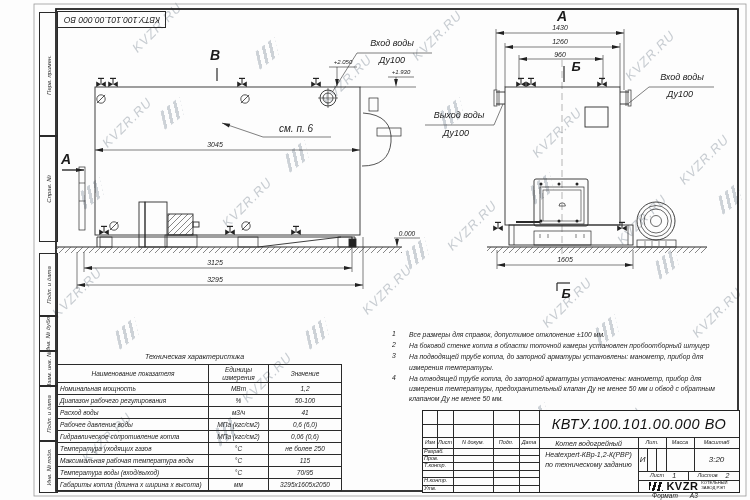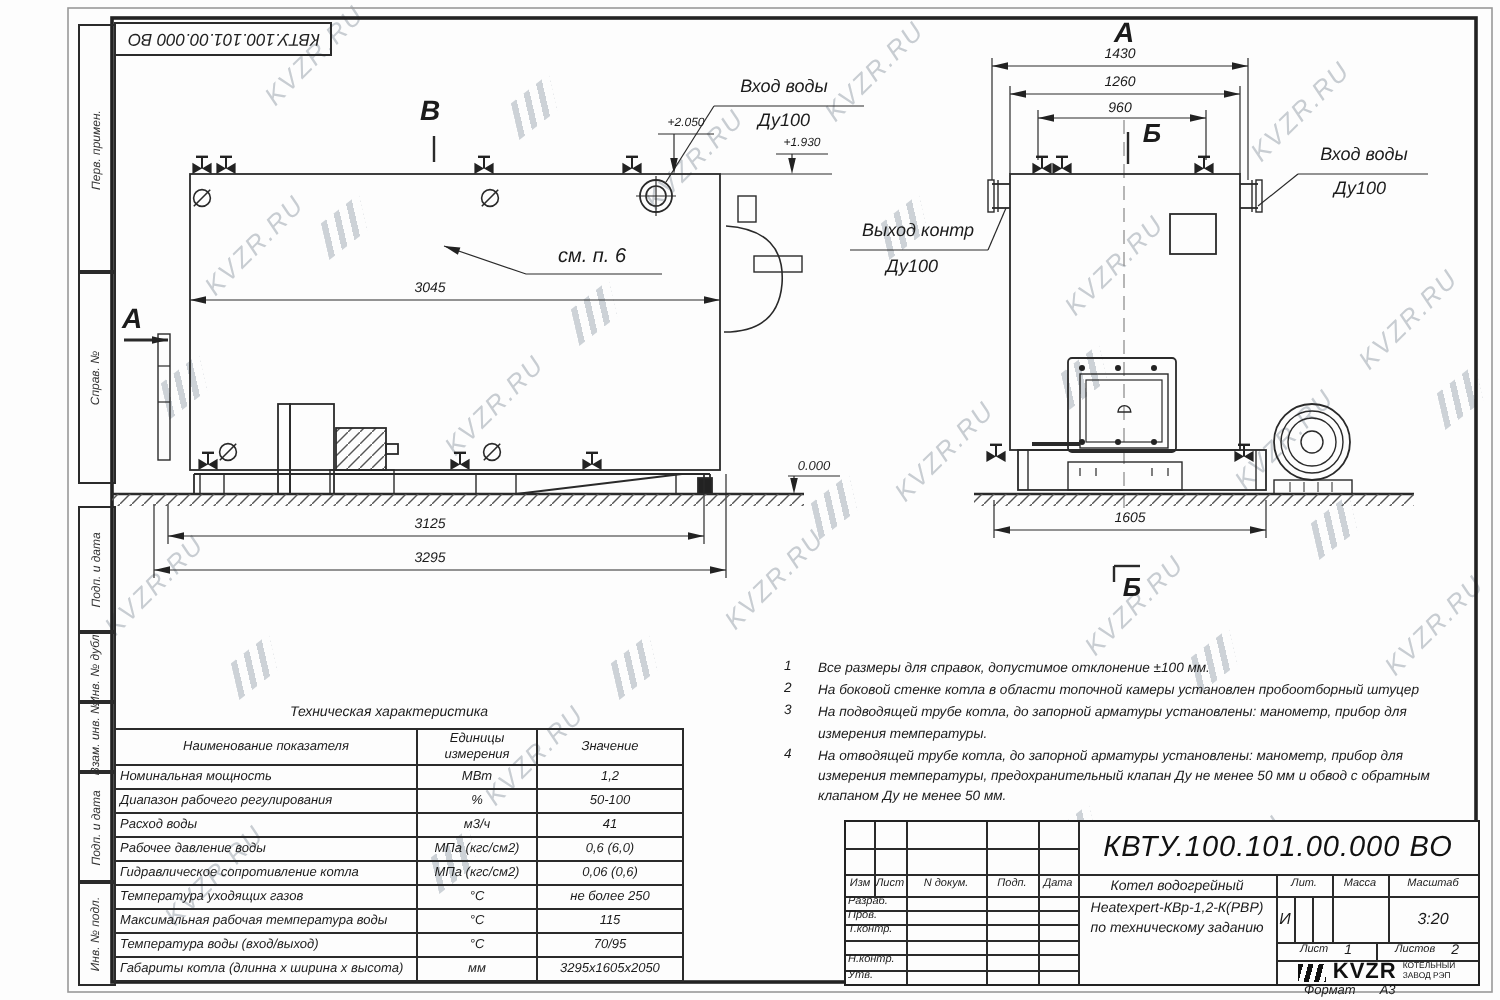--- a/index.html
+++ b/index.html
@@ -332,21 +332,21 @@
   <span class="txt" style="left:530px;top:38px;width:60px;font-size:7px">1260</span>
   <span class="txt" style="left:530px;top:51px;width:60px;font-size:7px">960</span>
   <span class="txt" style="left:535px;top:256px;width:60px;font-size:7px">1605</span>
 
   <span class="txt" style="left:328px;top:59px;width:30px;font-size:6px">+2.050</span>
   <span class="txt" style="left:386px;top:69px;width:30px;font-size:6px">+1.930</span>
   <span class="txt" style="left:392px;top:230px;width:30px;font-size:6.5px">0.000</span>
 
   <span class="txt" style="left:352px;top:38px;width:80px;font-size:9px">Вход воды</span>
   <span class="txt" style="left:368px;top:55px;width:48px;font-size:9px">Ду100</span>
-  <span class="txt" style="left:420px;top:110px;width:78px;font-size:9px">Выход контр</span>
+  <span class="txt" style="left:420px;top:110px;width:78px;font-size:9px">Выход воды</span>
   <span class="txt" style="left:432px;top:128px;width:48px;font-size:9px">Ду100</span>
   <span class="txt" style="left:645px;top:72px;width:74px;font-size:9px">Вход воды</span>
   <span class="txt" style="left:655px;top:89px;width:50px;font-size:9px">Ду100</span>
 
   <span class="txt" style="left:57px;top:353px;width:275px;font-size:7px">Техническая характеристика</span>
   <table class="ttable">
     <tbody>
         <tr class="hd">
       <th class="c-name">Наименование показателя</th>
       <th class="c-unit">Единицы измерения</th>

